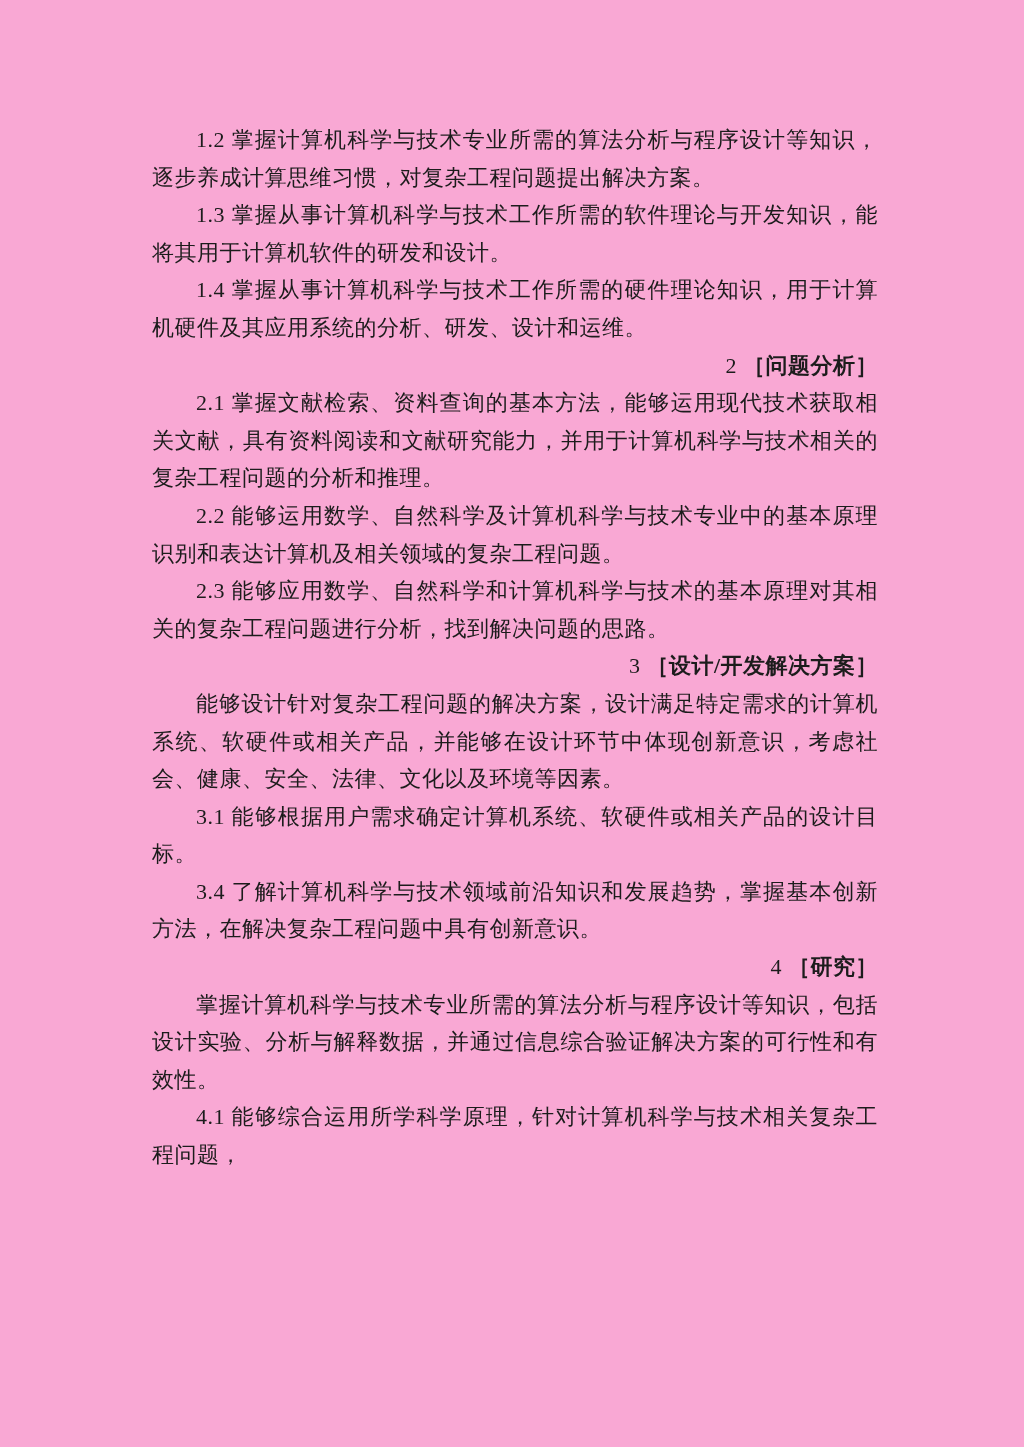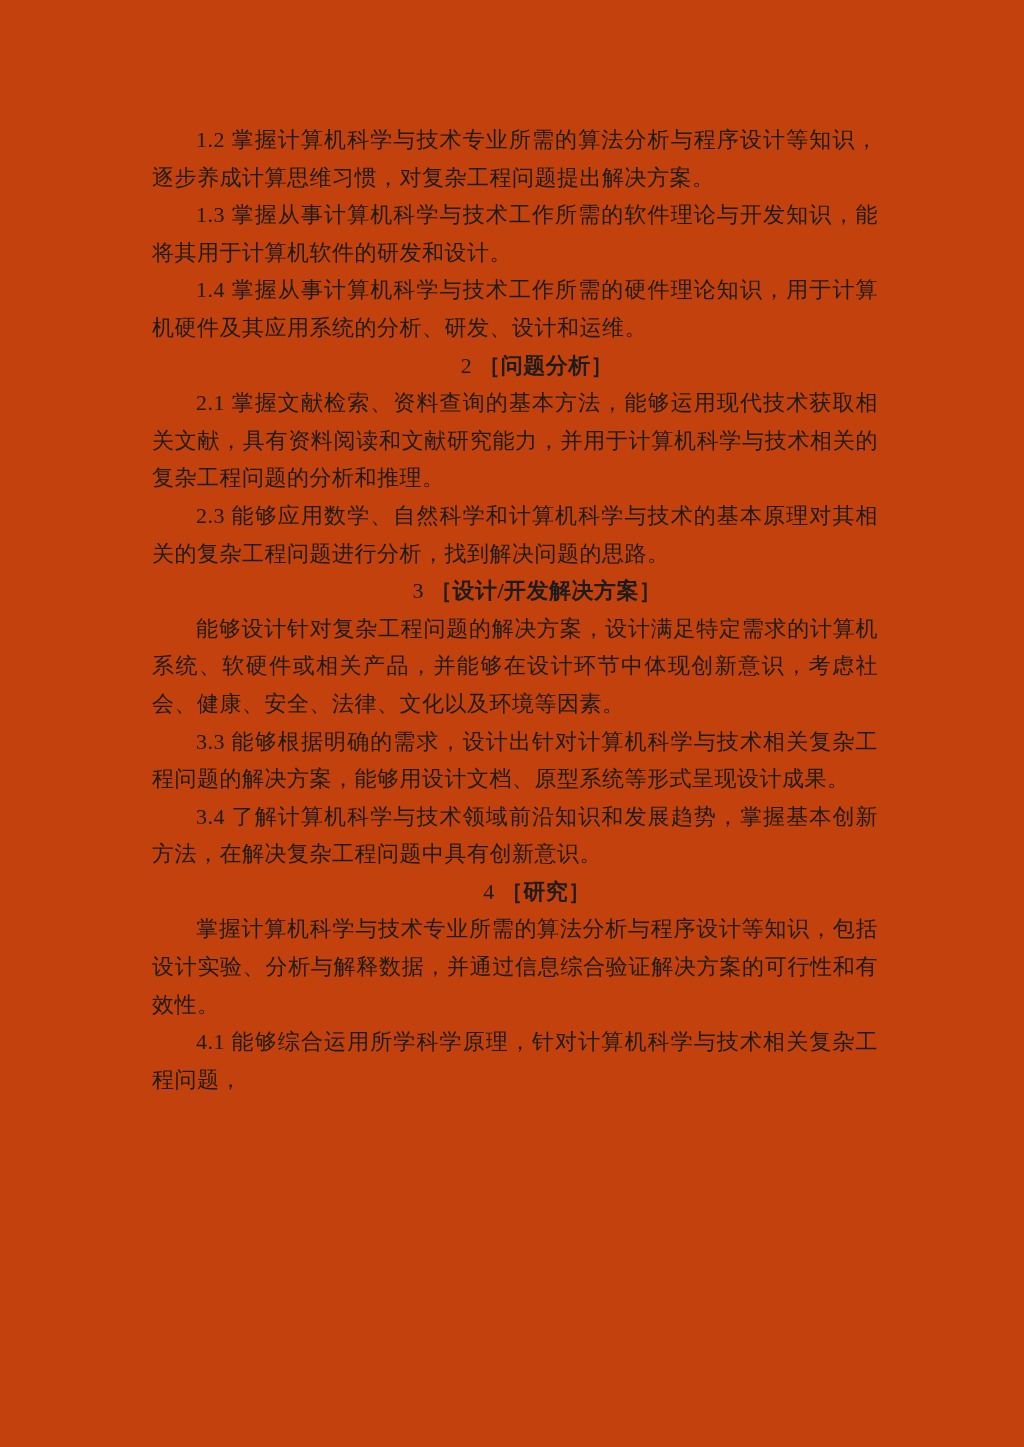--- a/index.html
+++ b/index.html
@@ -4,21 +4,21 @@
 <style>
   html, body {
     margin: 0;
     padding: 0;
     background: #ffffff;
   }
   .page {
     position: relative;
     width: 1024px;
     height: 1447px;
-    background: #c2410c;
+    background: #f9a8d4;
     overflow: hidden;
     box-sizing: border-box;
   }
   .doc-body {
     position: absolute;
     top: 121px;
     left: 152px;
     width: 726px;
     font-family: "Liberation Serif", "DejaVu Serif", serif;
     font-size: 22px;
@@ -26,41 +26,42 @@
     color: #1c1c1c;
     text-align: justify;
     letter-spacing: 0.5px;
   }
   .para {
     margin: 0;
     padding: 0;
     text-indent: 2em;
   }
   .para.heading {
-    text-align: center;
+    text-align: right;
   }
   .heading .h-num {
     font-weight: normal;
   }
   .heading .h-title {
     font-weight: bold;
   }
 </style>
 </head>
 <body>
 
 <div class="page">
   <div class="doc-body">
       <p class="para">1.2 掌握计算机科学与技术专业所需的算法分析与程序设计等知识，逐步养成计算思维习惯，对复杂工程问题提出解决方案。</p>
       <p class="para">1.3 掌握从事计算机科学与技术工作所需的软件理论与开发知识，能将其用于计算机软件的研发和设计。</p>
       <p class="para">1.4 掌握从事计算机科学与技术工作所需的硬件理论知识，用于计算机硬件及其应用系统的分析、研发、设计和运维。</p>
       <p class="para heading"><span class="h-num">2</span> <span class="h-title">［问题分析］</span></p>
       <p class="para">2.1 掌握文献检索、资料查询的基本方法，能够运用现代技术获取相关文献，具有资料阅读和文献研究能力，并用于计算机科学与技术相关的复杂工程问题的分析和推理。</p>
+      <p class="para">2.2 能够运用数学、自然科学及计算机科学与技术专业中的基本原理识别和表达计算机及相关领域的复杂工程问题。</p>
       <p class="para">2.3 能够应用数学、自然科学和计算机科学与技术的基本原理对其相关的复杂工程问题进行分析，找到解决问题的思路。</p>
       <p class="para heading"><span class="h-num">3</span> <span class="h-title">［设计/开发解决方案］</span></p>
       <p class="para">能够设计针对复杂工程问题的解决方案，设计满足特定需求的计算机系统、软硬件或相关产品，并能够在设计环节中体现创新意识，考虑社会、健康、安全、法律、文化以及环境等因素。</p>
-      <p class="para">3.3 能够根据明确的需求，设计出针对计算机科学与技术相关复杂工程问题的解决方案，能够用设计文档、原型系统等形式呈现设计成果。</p>
+      <p class="para">3.1 能够根据用户需求确定计算机系统、软硬件或相关产品的设计目标。</p>
       <p class="para">3.4 了解计算机科学与技术领域前沿知识和发展趋势，掌握基本创新方法，在解决复杂工程问题中具有创新意识。</p>
       <p class="para heading"><span class="h-num">4</span> <span class="h-title">［研究］</span></p>
       <p class="para">掌握计算机科学与技术专业所需的算法分析与程序设计等知识，包括设计实验、分析与解释数据，并通过信息综合验证解决方案的可行性和有效性。</p>
       <p class="para">4.1 能够综合运用所学科学原理，针对计算机科学与技术相关复杂工程问题，</p>
     </div>
 </div>
 
 </body></html>

